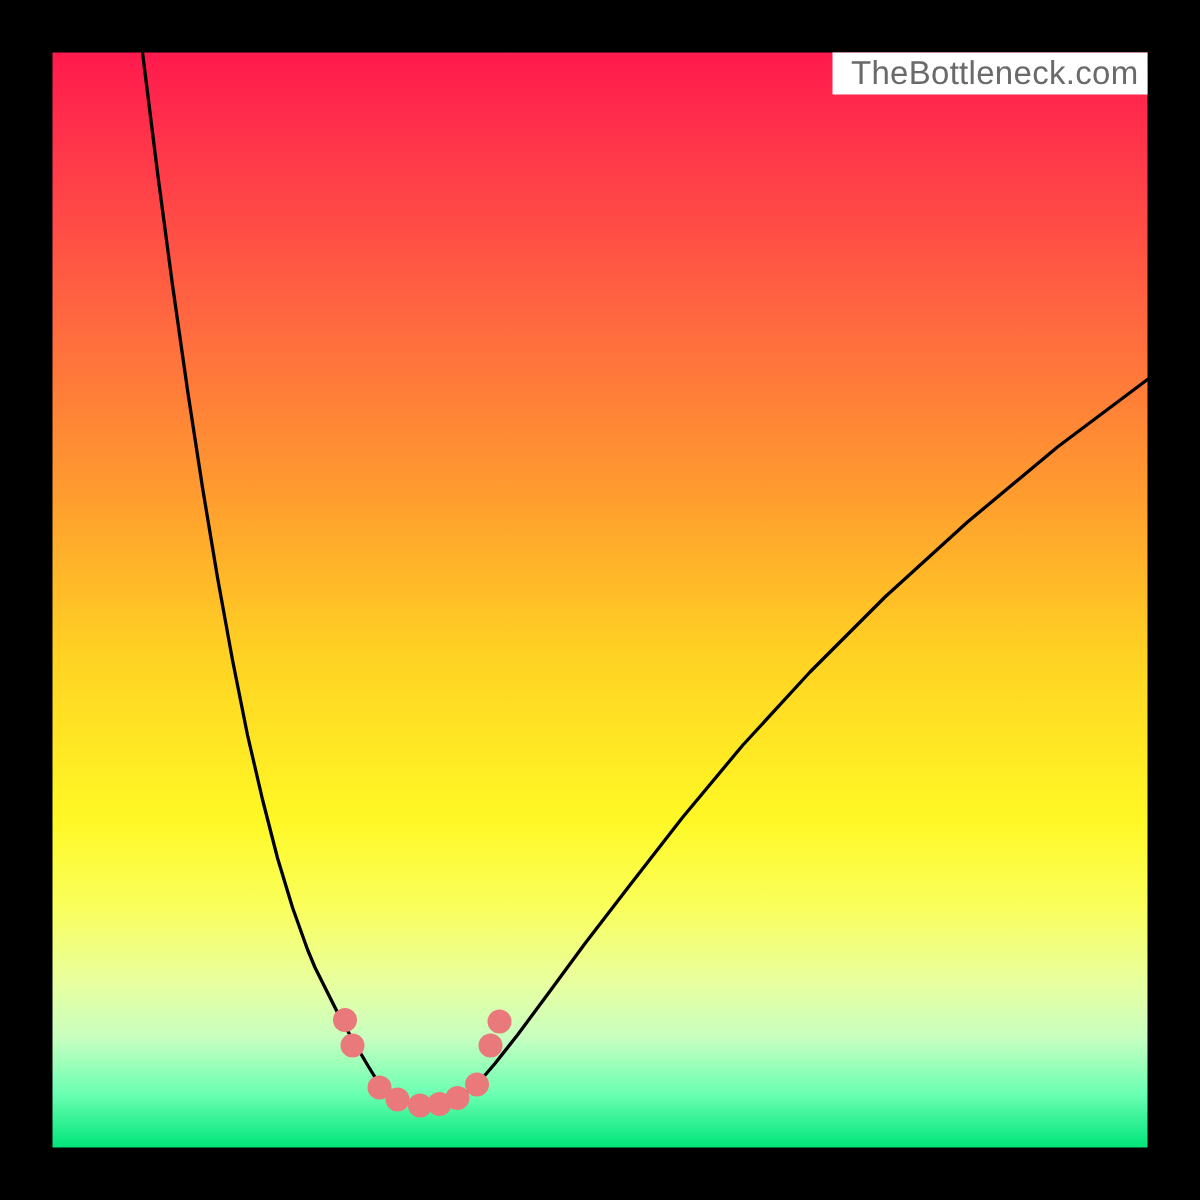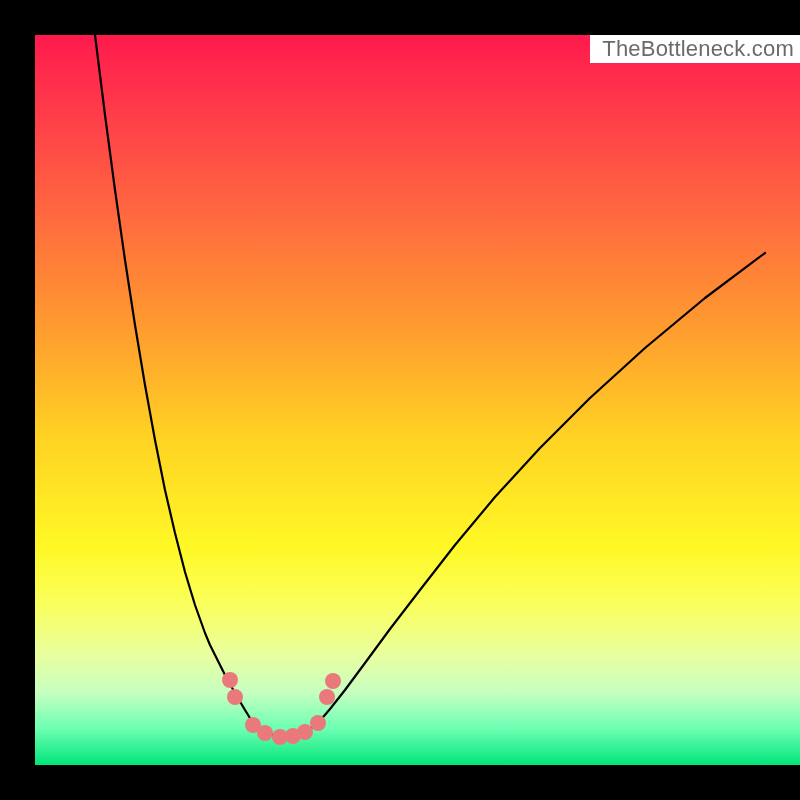--- a/index.html
+++ b/index.html
@@ -32,21 +32,20 @@
       #ff6a3f 25%,
       #ff9b2f 40%,
       #ffd223 55%,
       #fff825 70%,
       #faff5c 78%,
       #e8ffa0 85%,
       #c7ffc0 90%,
       #6dffb3 95%,
       #00e57a 100%
     );
-    padding-left: 35px;
   }
   .watermark-bar {
     position: absolute;
     top: 0;
     right: 0;
     height: 28px;
     padding: 0 6px 0 12px;
     background: #fff;
     display: flex;
     align-items: center;

